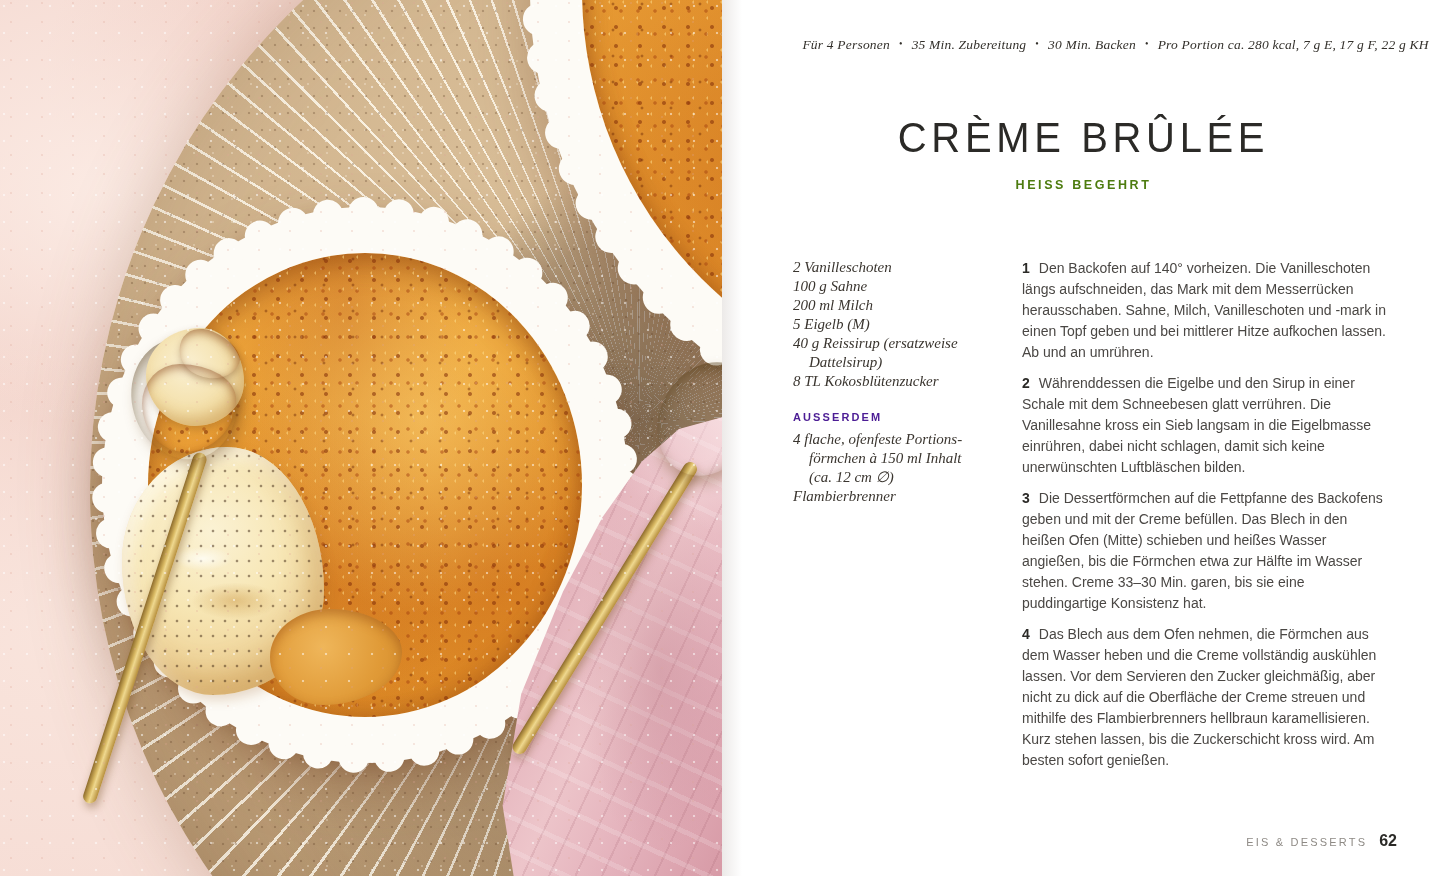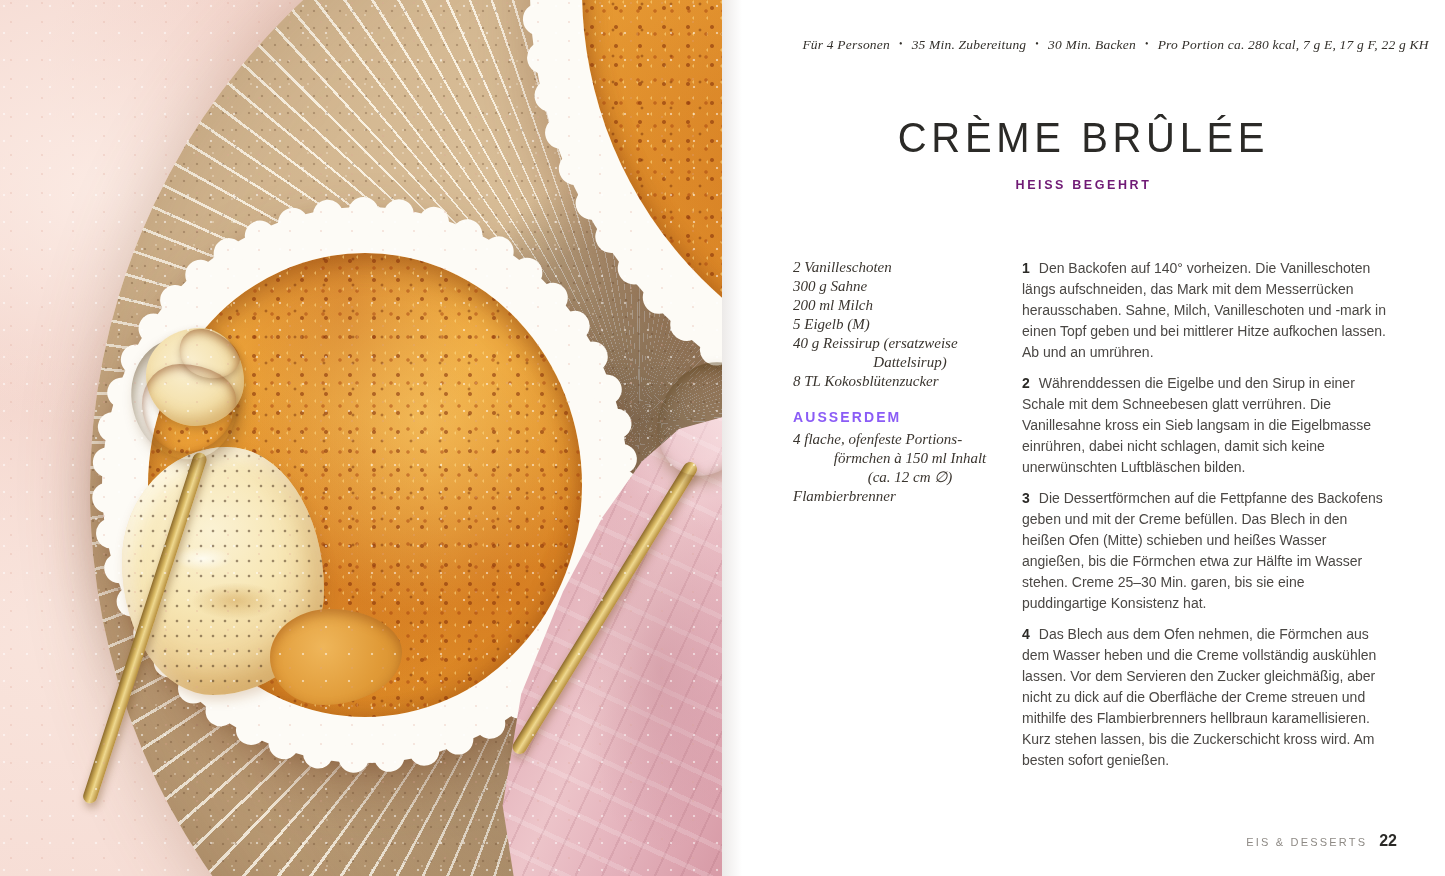--- a/index.html
+++ b/index.html
@@ -119,29 +119,29 @@
       background:linear-gradient(90deg, rgba(70,45,30,.10), rgba(70,45,30,0)); }
 
   .recipe-meta { position:absolute; top:37px; left:18px; width:100%; text-align:center;
       font-family:"Liberation Serif","DejaVu Serif",serif; font-style:italic;
       font-size:13.5px; color:#33302b; letter-spacing:.2px;padding-left:28px; }
   .meta-dot { display:inline-block; margin:0 9px; font-size:10px; vertical-align:2px; font-style:normal; color:#33302b; }
 
   .recipe-title { position:absolute; top:113px; left:0; width:100%; text-align:center;
       font-size:43px; font-weight:400; letter-spacing:5px; color:#2b2a27; transform:scaleX(.93); white-space:nowrap; }
   .recipe-subtitle { position:absolute; top:178px; left:0; width:100%; text-align:center;
-      font-size:12.5px; font-weight:700; letter-spacing:2.6px; color:#701a75; }
+      font-size:12.5px; font-weight:700; letter-spacing:2.6px; color:#4d7c0f; }
 
   .columns { position:absolute; top:258px; left:71px; right:59px; display:flex; align-items:flex-start; }
   .ingredients { flex:none; width:218px;
       font-family:"Liberation Serif","DejaVu Serif",serif; font-style:italic;
       font-size:15px; line-height:19px; color:#3a352f; }
-  .ing-line.ind { padding-left:16px;text-align:center; }
+  .ing-line.ind { padding-left:16px; }
   .extra-heading { margin-top:17px; margin-bottom:3px; font-family:"Liberation Sans","DejaVu Sans",sans-serif;
-      font-style:normal; font-size:14px; font-weight:700; letter-spacing:2.1px; color:#8b5cf6; }
+      font-style:normal; font-size:11px; font-weight:700; letter-spacing:2.1px; color:#4c1d95; }
   .steps { margin-left:11px; width:378px; font-size:14px; line-height:21px; color:#4a4744; }
   .step { margin-bottom:10px; }
   .step-num { font-weight:700; color:#2b2a27; margin-right:9px; }
 
   .page-footer { position:absolute; right:48px; bottom:26px; white-space:nowrap; }
   .footer-section { font-size:11px; letter-spacing:2.2px; color:#8e8a85; }
   .footer-num { font-size:16px; font-weight:700; color:#2b2a27; margin-left:12px; }
 </style>
 </head>
 <body>
@@ -184,41 +184,41 @@
       <span>Für 4 Personen</span><span class="meta-dot">•</span><span>35 Min. Zubereitung</span><span class="meta-dot">•</span><span>30 Min. Backen</span><span class="meta-dot">•</span><span>Pro Portion ca. 280 kcal, 7 g E, 17 g F, 22 g KH</span>
     </div>
 
     <div class="recipe-title">CRÈME BRÛLÉE</div>
     <div class="recipe-subtitle">HEISS BEGEHRT</div>
 
     <div class="columns">
 
       <div class="ingredients">
         <div class="ing-line">2 Vanilleschoten</div>
-        <div class="ing-line">300 g Sahne</div>
+        <div class="ing-line">100 g Sahne</div>
         <div class="ing-line">200 ml Milch</div>
         <div class="ing-line">5 Eigelb (M)</div>
         <div class="ing-line">40 g Reissirup (ersatzweise</div>
         <div class="ing-line ind">Dattelsirup)</div>
         <div class="ing-line">8 TL Kokosblütenzucker</div>
 
         <div class="extra-heading">AUSSERDEM</div>
         <div class="ing-line">4 flache, ofenfeste Portions-</div>
         <div class="ing-line ind">förmchen à 150 ml Inhalt</div>
         <div class="ing-line ind">(ca. 12 cm ∅)</div>
         <div class="ing-line">Flambierbrenner</div>
       </div>
 
       <div class="steps">
         <div class="step"><span class="step-num">1</span><span class="step-text">Den Backofen auf 140° vorheizen. Die Vanilleschoten längs aufschneiden, das Mark mit dem Messerrücken herausschaben. Sahne, Milch, Vanilleschoten und -mark in einen Topf geben und bei mittlerer Hitze aufkochen lassen. Ab und an umrühren.</span></div>
         <div class="step"><span class="step-num">2</span><span class="step-text">Währenddessen die Eigelbe und den Sirup in einer Schale mit dem Schneebesen glatt verrühren. Die Vanillesahne kross ein Sieb langsam in die Eigelbmasse einrühren, dabei nicht schlagen, damit sich keine unerwünschten Luftbläschen bilden.</span></div>
-        <div class="step"><span class="step-num">3</span><span class="step-text">Die Dessertförmchen auf die Fettpfanne des Backofens geben und mit der Creme befüllen. Das Blech in den heißen Ofen (Mitte) schieben und heißes Wasser angießen, bis die Förmchen etwa zur Hälfte im Wasser stehen. Creme 25–30 Min. garen, bis sie eine puddingartige Konsistenz hat.</span></div>
+        <div class="step"><span class="step-num">3</span><span class="step-text">Die Dessertförmchen auf die Fettpfanne des Backofens geben und mit der Creme befüllen. Das Blech in den heißen Ofen (Mitte) schieben und heißes Wasser angießen, bis die Förmchen etwa zur Hälfte im Wasser stehen. Creme 33–30 Min. garen, bis sie eine puddingartige Konsistenz hat.</span></div>
         <div class="step"><span class="step-num">4</span><span class="step-text">Das Blech aus dem Ofen nehmen, die Förmchen aus dem Wasser heben und die Creme vollständig auskühlen lassen. Vor dem Servieren den Zucker gleichmäßig, aber nicht zu dick auf die Oberfläche der Creme streuen und mithilfe des Flambierbrenners hellbraun karamellisieren. Kurz stehen lassen, bis die Zuckerschicht kross wird. Am besten sofort genießen.</span></div>
       </div>
 
     </div>
 
     <div class="page-footer">
-      <span class="footer-section">EIS &amp; DESSERTS</span><span class="footer-num">22</span>
+      <span class="footer-section">EIS &amp; DESSERTS</span><span class="footer-num">62</span>
     </div>
 
   </div>
 </div>
 
 </body></html>

